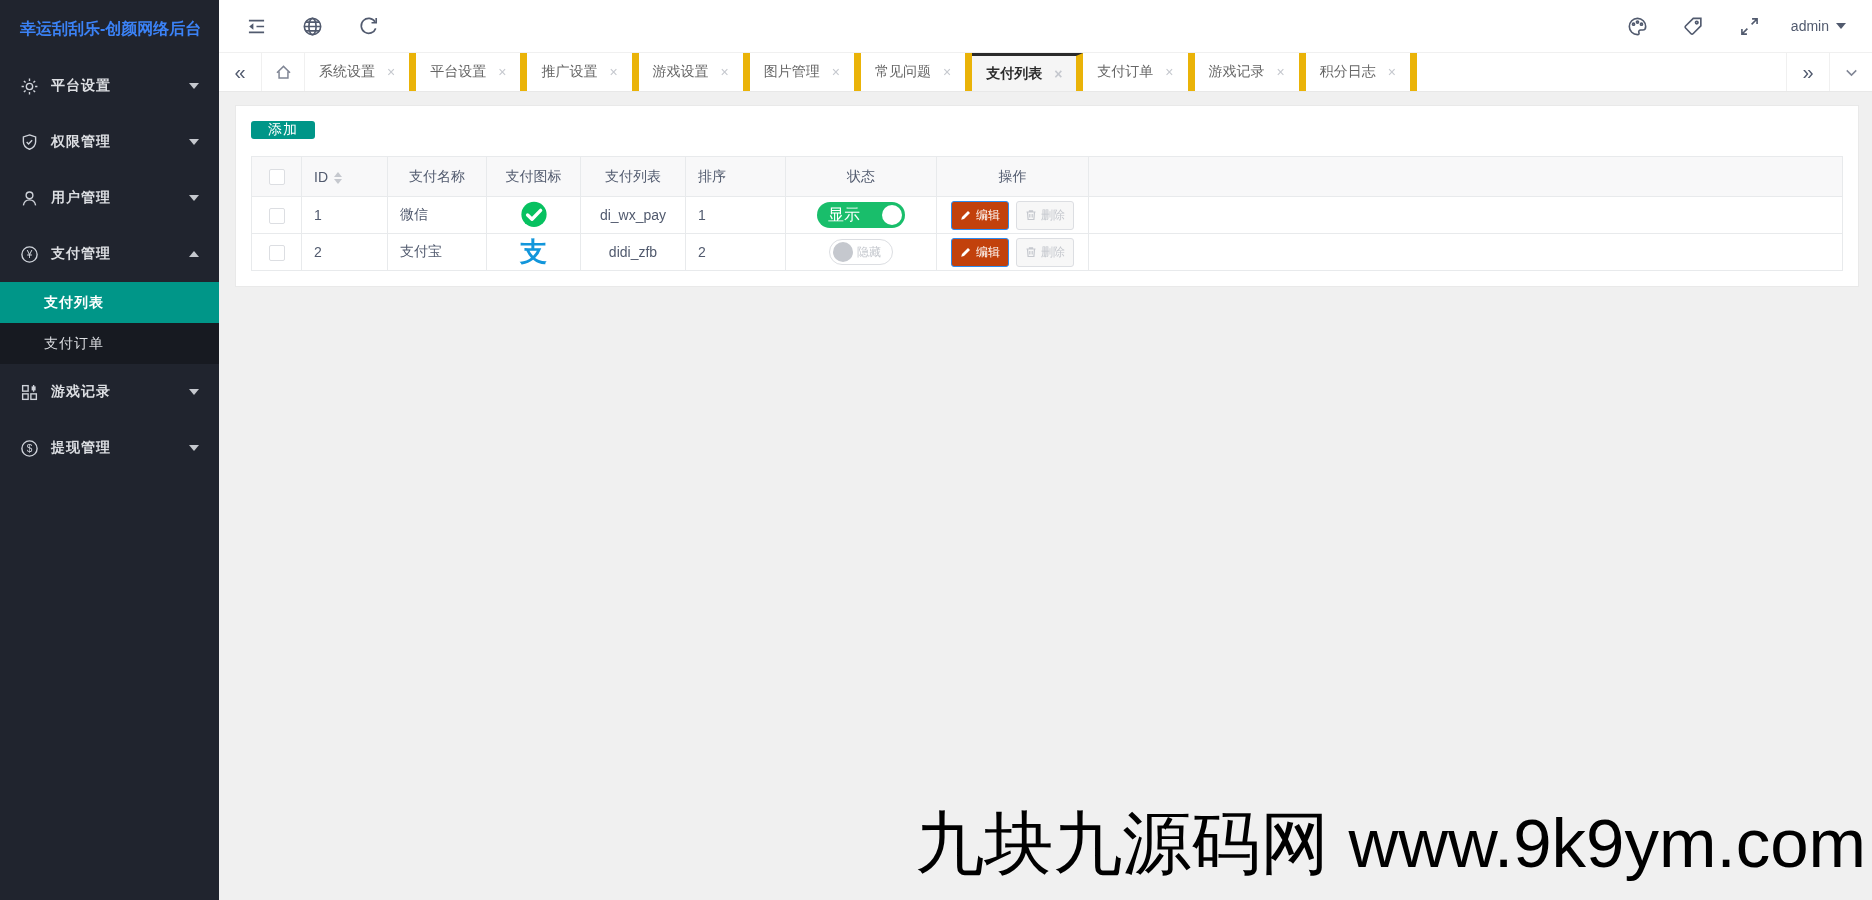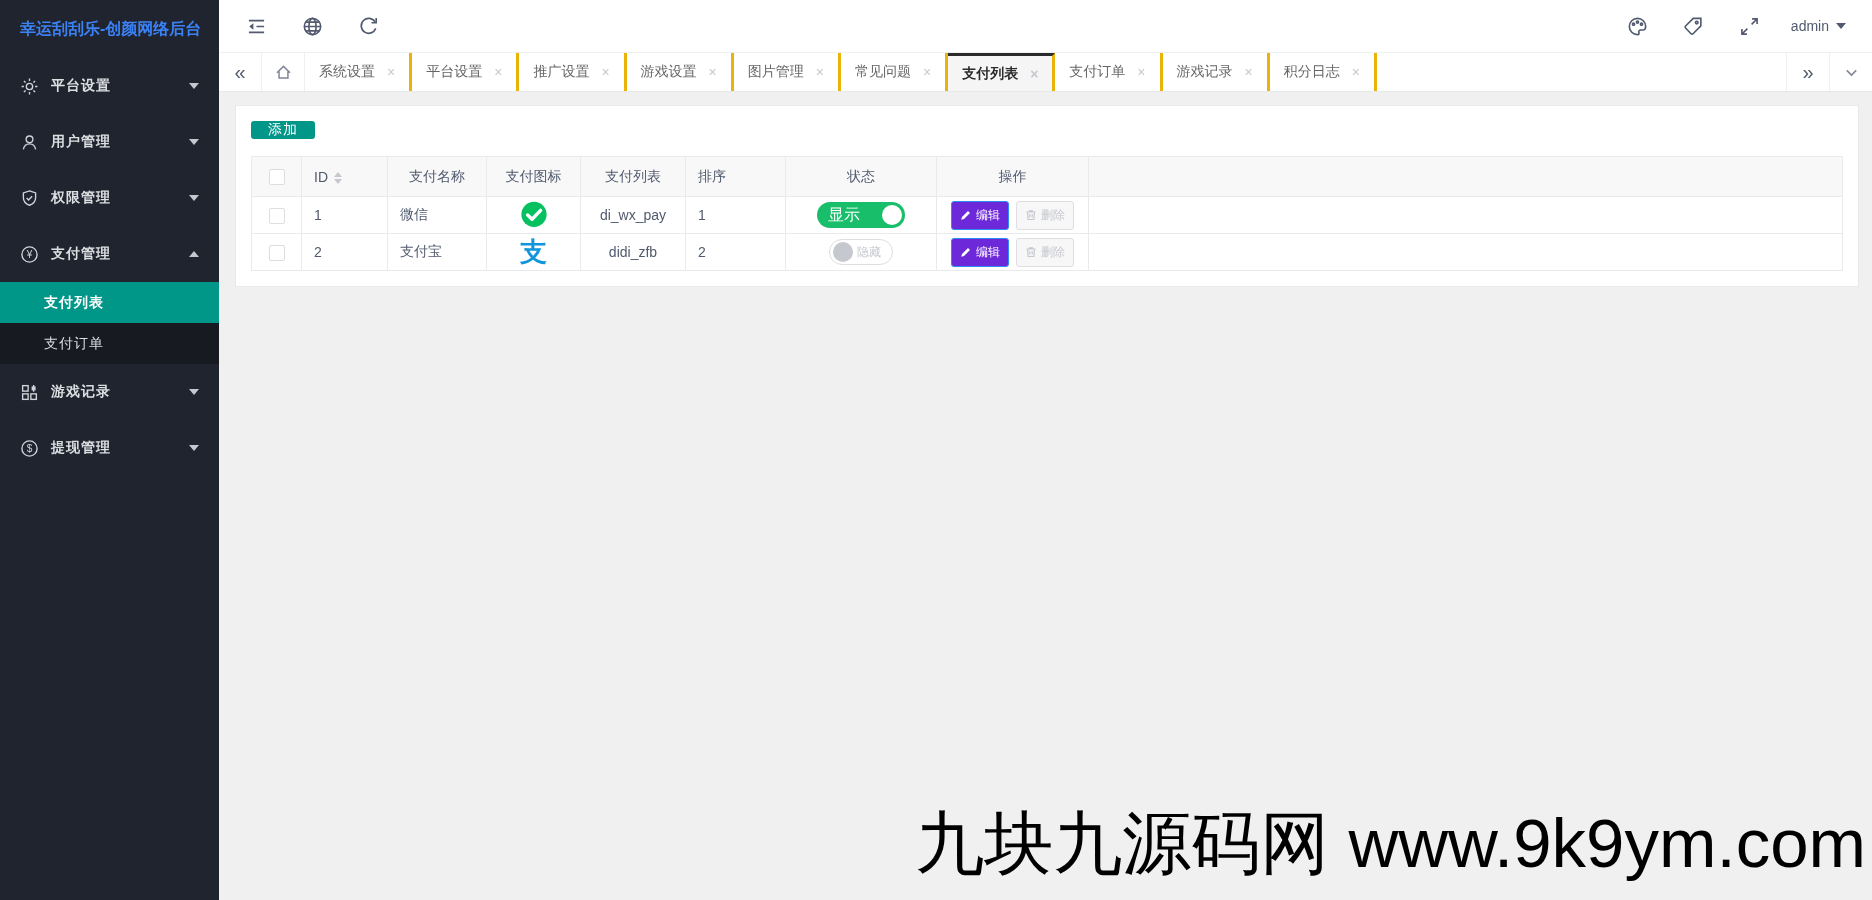--- a/index.html
+++ b/index.html
@@ -32,21 +32,21 @@
   .tool-btn svg { width:21px; height:21px; stroke:#515a6e; fill:none; stroke-width:1.4; }
   .toolbar .spacer { flex:1; }
   .tool-btn.right { margin-right:0; margin-left:34px; }
   .admin-box { display:flex; align-items:center; margin-left:30px; cursor:pointer; color:#515a6e; }
   .admin-box .admin-caret { width:0; height:0; border-left:5px solid transparent; border-right:5px solid transparent; border-top:6px solid #515a6e; margin-left:7px; }
 
   
   .tabbar { height:40px; background:#fff; display:flex; align-items:stretch; border-top:1px solid #f0f0f0; border-bottom:1px solid #e8e8e8; }
   .tab-ctrl { width:43px; display:flex; align-items:center; justify-content:center; color:#515a6e; font-size:20px; cursor:pointer; border-right:1px solid #f0f0f0; }
   .tab-ctrl svg { width:19px; height:19px; stroke:#808695; fill:none; stroke-width:1.4; }
-  .tab { display:flex; align-items:center; padding:0 14px; font-size:14px; color:#666; cursor:pointer; border-right:3px solid #eab308; white-space:nowrap; position:relative; }
+  .tab { display:flex; align-items:center; padding:0 14px; font-size:14px; color:#666; cursor:pointer; border-right:7px solid #eab308; white-space:nowrap; position:relative; }
   .tab .x { color:#c5c8ce; margin-left:12px; font-size:14px; line-height:1; cursor:pointer; }
   .tab.active { background:#f5f5f5; color:#2b2b2b; font-weight:bold; border-top:3px solid #2b2b2b; }
   .tabbar .tab-spacer { flex:1; }
   .tab-ctrl.rightside { border-right:none; border-left:1px solid #f0f0f0; }
 
   
   .content { flex:1; padding:13px 13px 0 16px; overflow:hidden; }
   .panel { background:#fff; border:1px solid #e9e9e9; padding:15px; }
   .add-btn { background:#009688; color:#fff; border:none; border-radius:3px; font-size:14px; padding:0 17px; cursor:pointer; font-family:inherit; letter-spacing:1px; margin-bottom:17px; display:inline-block; }
 
@@ -68,21 +68,21 @@
   .switch { display:inline-flex; align-items:center; height:26px; border-radius:13px; padding:0 3px; vertical-align:middle; cursor:pointer; min-width:62px; }
   .switch.on { background:#19be6b; justify-content:space-between; }
   .switch.on .sw-label { color:#fff; font-size:16px; margin:0 22px 0 8px; }
   .switch.on .knob { width:20px; height:20px; border-radius:50%; background:#fff; }
   .switch.off { background:#fff; border:1px solid #dcdee2; justify-content:space-between; }
   .switch.off .knob { width:20px; height:20px; border-radius:50%; background:#c5c8ce; }
   .switch.off .sw-label { color:#c5c8ce; font-size:12px; margin:0 8px 0 4px; }
 
   .btn { display:inline-flex; align-items:center; border-radius:3px; font-size:12px; padding:5px 8px; cursor:pointer; font-family:inherit; border:1px solid transparent; vertical-align:middle; }
   .btn svg { width:12px; height:12px; margin-right:4px; }
-  .btn-edit { background:#6d28d9; color:#fff; border-color:#2d8cf0; margin-right:7px; }
+  .btn-edit { background:#c2410c; color:#fff; border-color:#2d8cf0; margin-right:7px; }
   .btn-edit svg { fill:#fff; }
   .btn-del { background:#f7f7f7; color:#c5c8ce; border-color:#dcdee2; cursor:not-allowed; }
   .btn-del svg { stroke:#c5c8ce; fill:none; stroke-width:1.2; }
 
   .watermark { position:absolute; right:6px; bottom:10px; font-size:69px; color:#000; white-space:nowrap; letter-spacing:0; }
 </style>
 </head>
 <body>
 
 <div class="app">
@@ -97,36 +97,36 @@
             <path d="M9 1.5v2.2M9 14.3v2.2M1.5 9h2.2M14.3 9h2.2M3.7 3.7l1.6 1.6M12.7 12.7l1.6 1.6M14.3 3.7l-1.6 1.6M5.3 12.7l-1.6 1.6"></path>
           </svg>
       </span>
       <span class="slabel">平台设置</span>
       <span class="caret down"></span>
     </div>
 
     <div class="side-item">
       <span class="sicon">
         <svg viewBox="0 0 18 18">
+            <path d="M9 1.8l5.8 1.9v4.5c0 3.6-3.1 6.1-5.8 7.2C6.3 14.3 3.2 11.8 3.2 8.2V3.7z"></path>
+            <path d="M6.3 8.6l1.8 1.8 3.4-3.6"></path>
+          </svg>
+      </span>
+      <span class="slabel">权限管理</span>
+      <span class="caret down"></span>
+    </div>
+
+    <div class="side-item">
+      <span class="sicon">
+        <svg viewBox="0 0 18 18">
             <circle cx="9" cy="6" r="3.2"></circle>
             <path d="M3.2 15.5c.6-3.5 2.7-5.2 5.8-5.2s5.2 1.7 5.8 5.2"></path>
           </svg>
       </span>
       <span class="slabel">用户管理</span>
-      <span class="caret down"></span>
-    </div>
-
-    <div class="side-item">
-      <span class="sicon">
-        <svg viewBox="0 0 18 18">
-            <path d="M9 1.8l5.8 1.9v4.5c0 3.6-3.1 6.1-5.8 7.2C6.3 14.3 3.2 11.8 3.2 8.2V3.7z"></path>
-            <path d="M6.3 8.6l1.8 1.8 3.4-3.6"></path>
-          </svg>
-      </span>
-      <span class="slabel">权限管理</span>
       <span class="caret down"></span>
     </div>
 
 
     <div class="side-item">
       <span class="sicon">
         <svg viewBox="0 0 18 18">
             <circle cx="9" cy="9" r="7.2"></circle>
             <text x="9" y="12.4" text-anchor="middle" font-size="9.5" fill="#cfd3da" stroke="none">¥</text>
           </svg>

